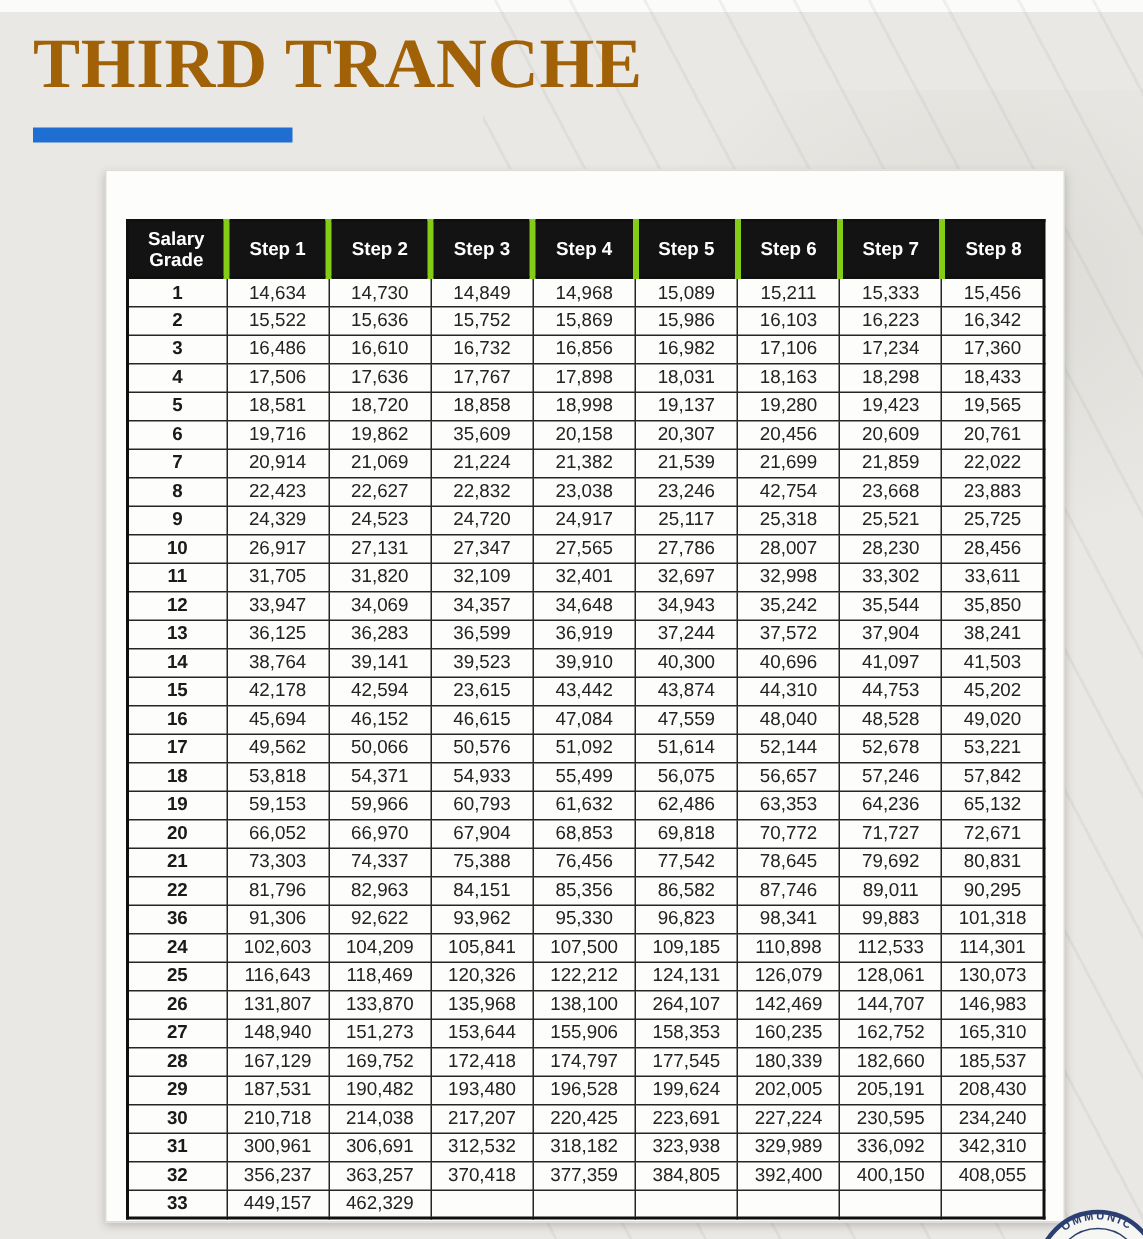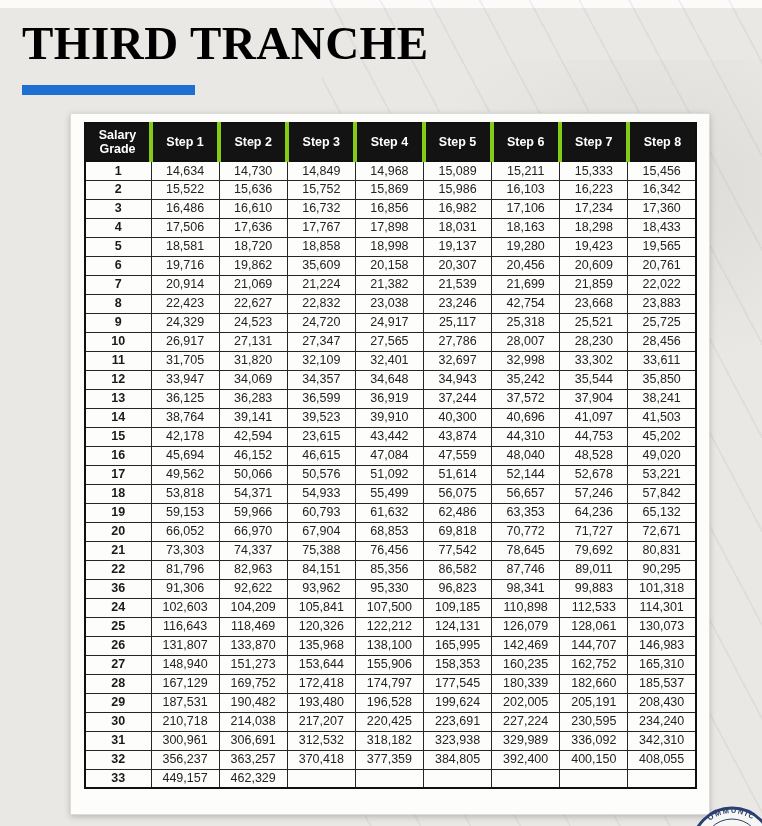--- a/index.html
+++ b/index.html
@@ -31,36 +31,36 @@
     width: 420px; height: 320px;
     background: radial-gradient(ellipse at 60% 40%, rgba(180,178,172,0.25) 0%, rgba(180,178,172,0) 65%);
     pointer-events: none;
   }
   .page-title {
     position: absolute; left: 22px; top: 16px;
     font-family: "Liberation Serif", serif;
     font-weight: 700;
     font-size: 47px;
     letter-spacing: 0.5px;
-    color: #000000;
+    color: #a16207;
   }
   .accent-bar {
     position: absolute; left: 22px; top: 85px;
     width: 173px; height: 10px;
     background: #1f6fd2;
   }
   .card {
     position: absolute; left: 70px; top: 113px;
     width: 640px; height: 702px;
     background: #fdfdfc;
     border: 1px solid #dcdbd6;
     box-shadow: 0 2px 6px rgba(60,60,60,0.28);
   }
   table.salary {
-    position: absolute; left: 13px; top: 8px;
+    position: absolute; left: 13px; top: 32px;
     width: 613px;
     border-collapse: collapse;
     table-layout: fixed;
     border: 2px solid #101010;
   }
   table.salary col.c-grade { width: 66px; }
   table.salary thead th {
     background: #131313;
     color: #ffffff;
     font-size: 12.5px;
@@ -402,21 +402,21 @@
           <td>126,079</td>
           <td>128,061</td>
           <td>130,073</td>
         </tr>
         <tr>
           <td class="grade">26</td>
           <td>131,807</td>
           <td>133,870</td>
           <td>135,968</td>
           <td>138,100</td>
-          <td>165,995</td>
+          <td>264,107</td>
           <td>142,469</td>
           <td>144,707</td>
           <td>146,983</td>
         </tr>
         <tr>
           <td class="grade">27</td>
           <td>148,940</td>
           <td>151,273</td>
           <td>153,644</td>
           <td>155,906</td>

